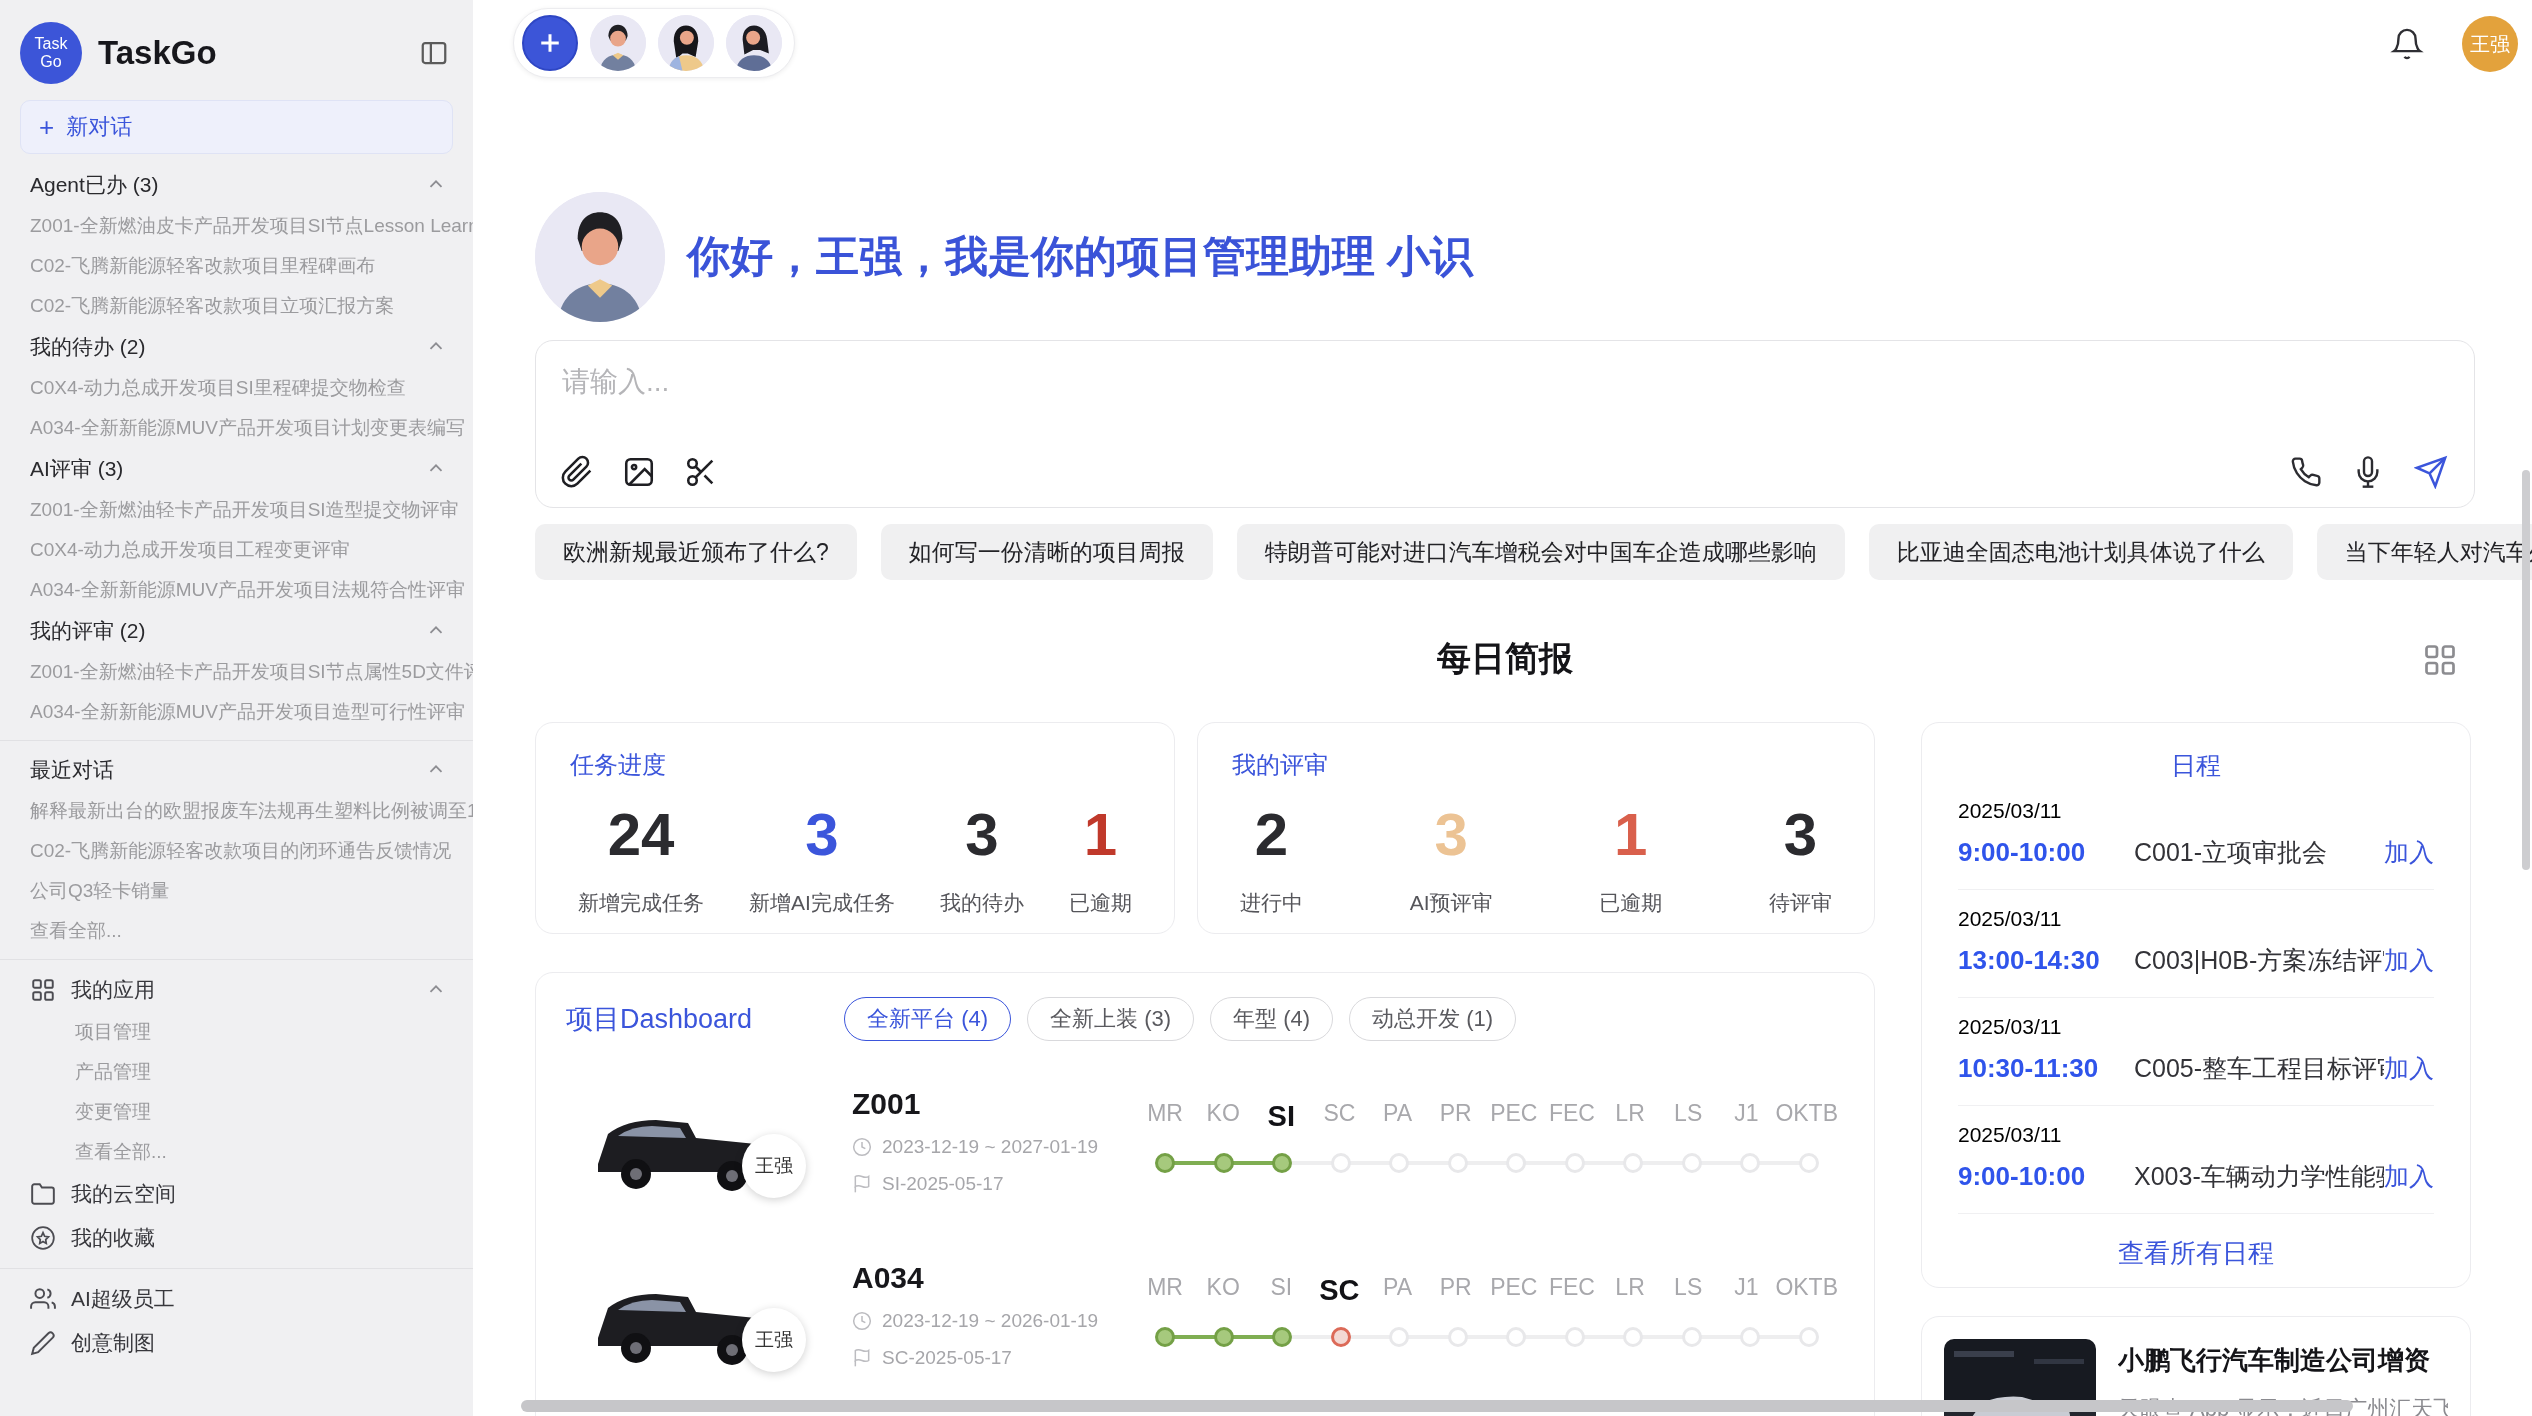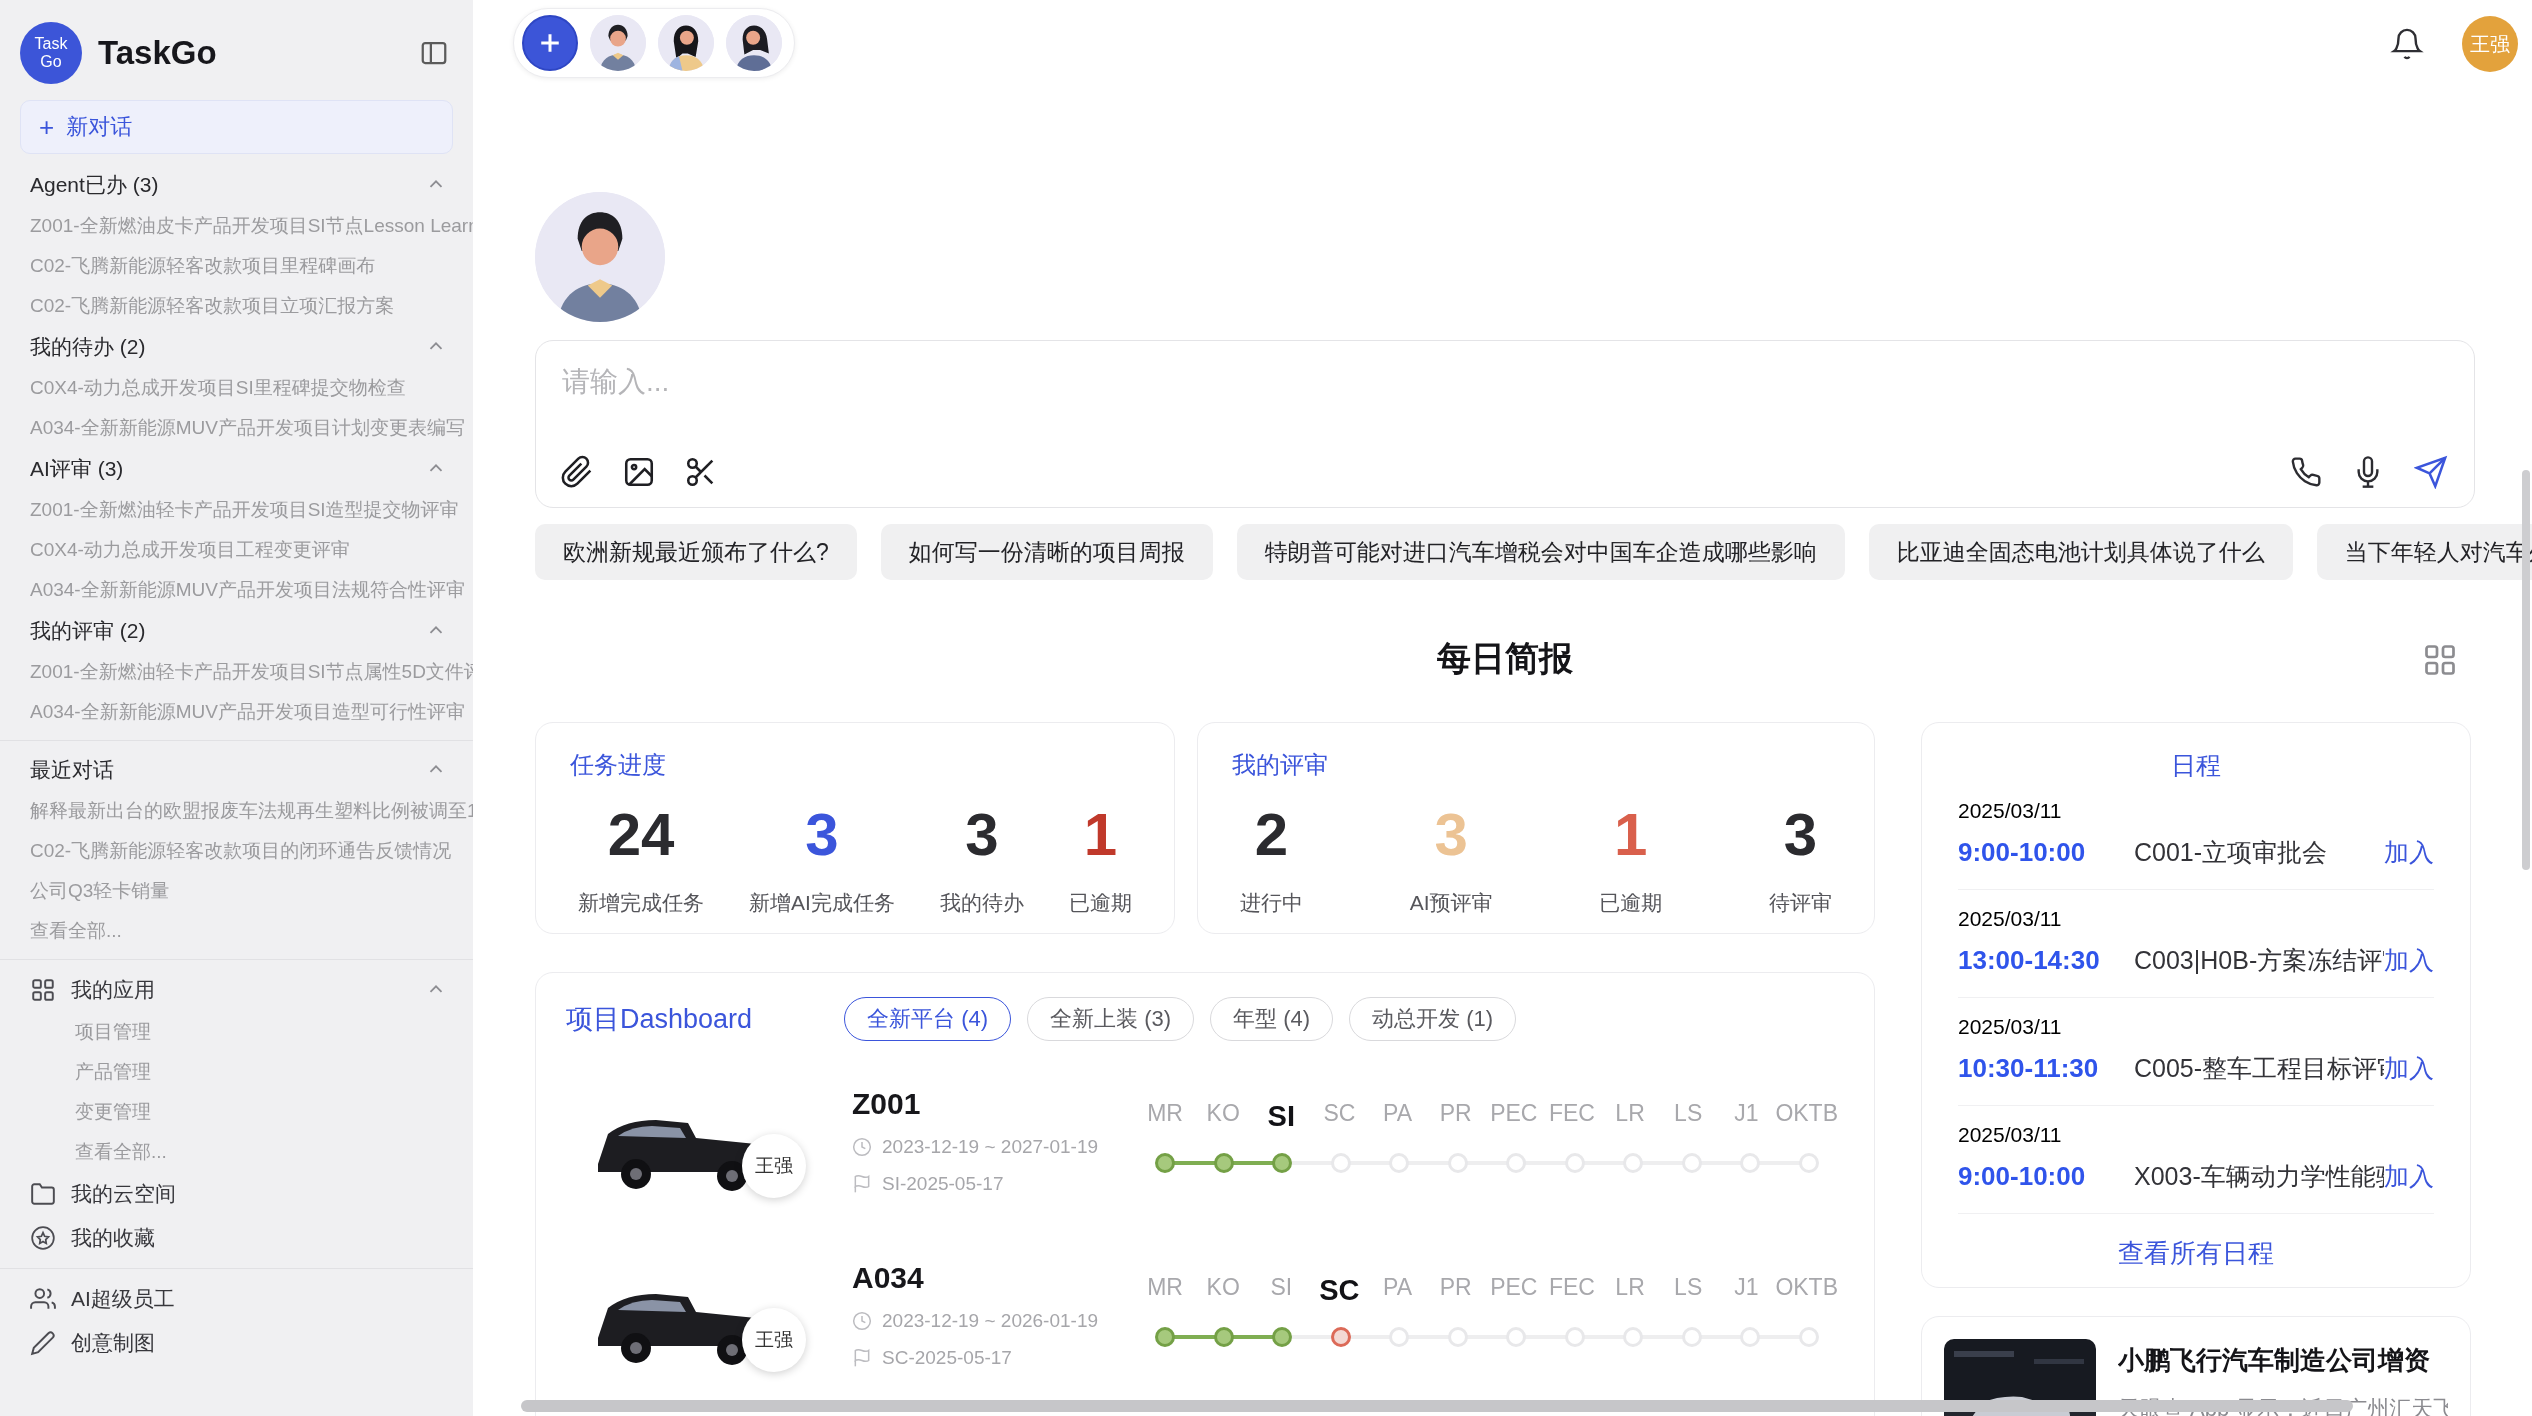--- a/index.html
+++ b/index.html
@@ -305,20 +305,21 @@
   <div class="greeting">
     <div class="greet-avatar">
       <svg viewBox="0 0 64 64" width="130" height="130">
           <circle cx="32" cy="32" r="32" fill="#e9e8f4"></circle>
           <path d="M21 23c0-9 5-13 11-13s11 4 11 13l-2 6H23z" fill="#1f1f23"></path>
           <circle cx="32" cy="27" r="9" fill="#e9a589"></circle>
           <path d="M11 64c2-14 11-19 21-19s19 5 21 19z" fill="#72809f"></path>
           <path d="M26 46l6 6 6-6-6-3z" fill="#eec98a"></path>
         </svg>
     </div>
+    <div class="greet-text">你好，王强，我是你的项目管理助理 小识</div>
   </div>
 
   <div class="input-card">
     <div class="input-ph">请输入...</div>
     <div class="input-icons-left">
       <button class="icon-btn">
         <svg width="34" height="34" viewBox="0 0 24 24" fill="none" stroke="currentColor" stroke-width="1.8">
             <path d="M21.44 11.05l-9.19 9.19a6 6 0 0 1-8.49-8.49l9.19-9.19a4 4 0 0 1 5.66 5.66l-9.2 9.19a2 2 0 0 1-2.83-2.83l8.49-8.48"></path>
           </svg>
       </button>

